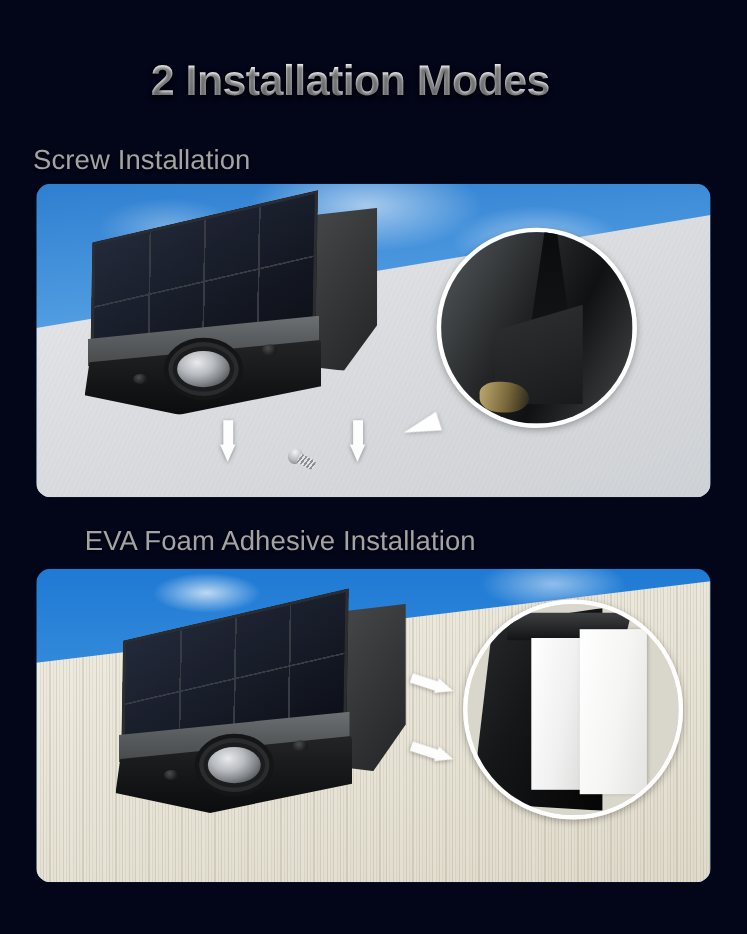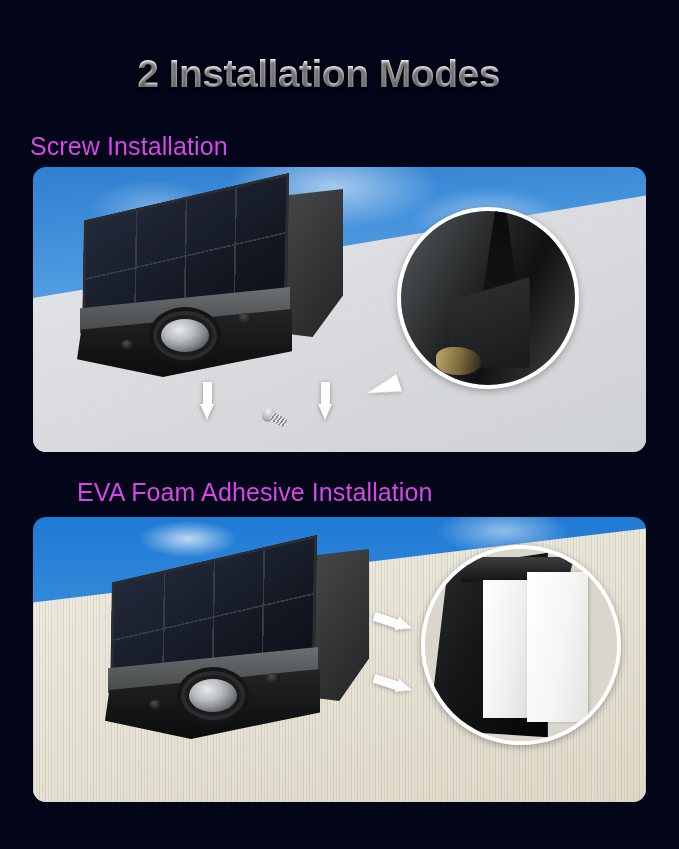--- a/index.html
+++ b/index.html
@@ -30,21 +30,21 @@
     text-shadow: 0 2px 3px rgba(0,0,0,0.55);
     filter: drop-shadow(0 1px 2px rgba(0,0,0,0.6));
   }
 
   
   .section-label {
     position: absolute;
     left: 30px;
     font-size: 25px;
     font-weight: normal;
-    color: #d946ef;
+    color: #a3a3a3;
     letter-spacing: 0.1px;
     text-shadow: 0 1px 2px rgba(0,0,0,0.7);
   }
   #label-screw { top: 132px; }
   #label-eva   { top: 478px; margin-left: 47px; }
 
   
   .photo-panel {
     position: absolute;
     left: 33px;

